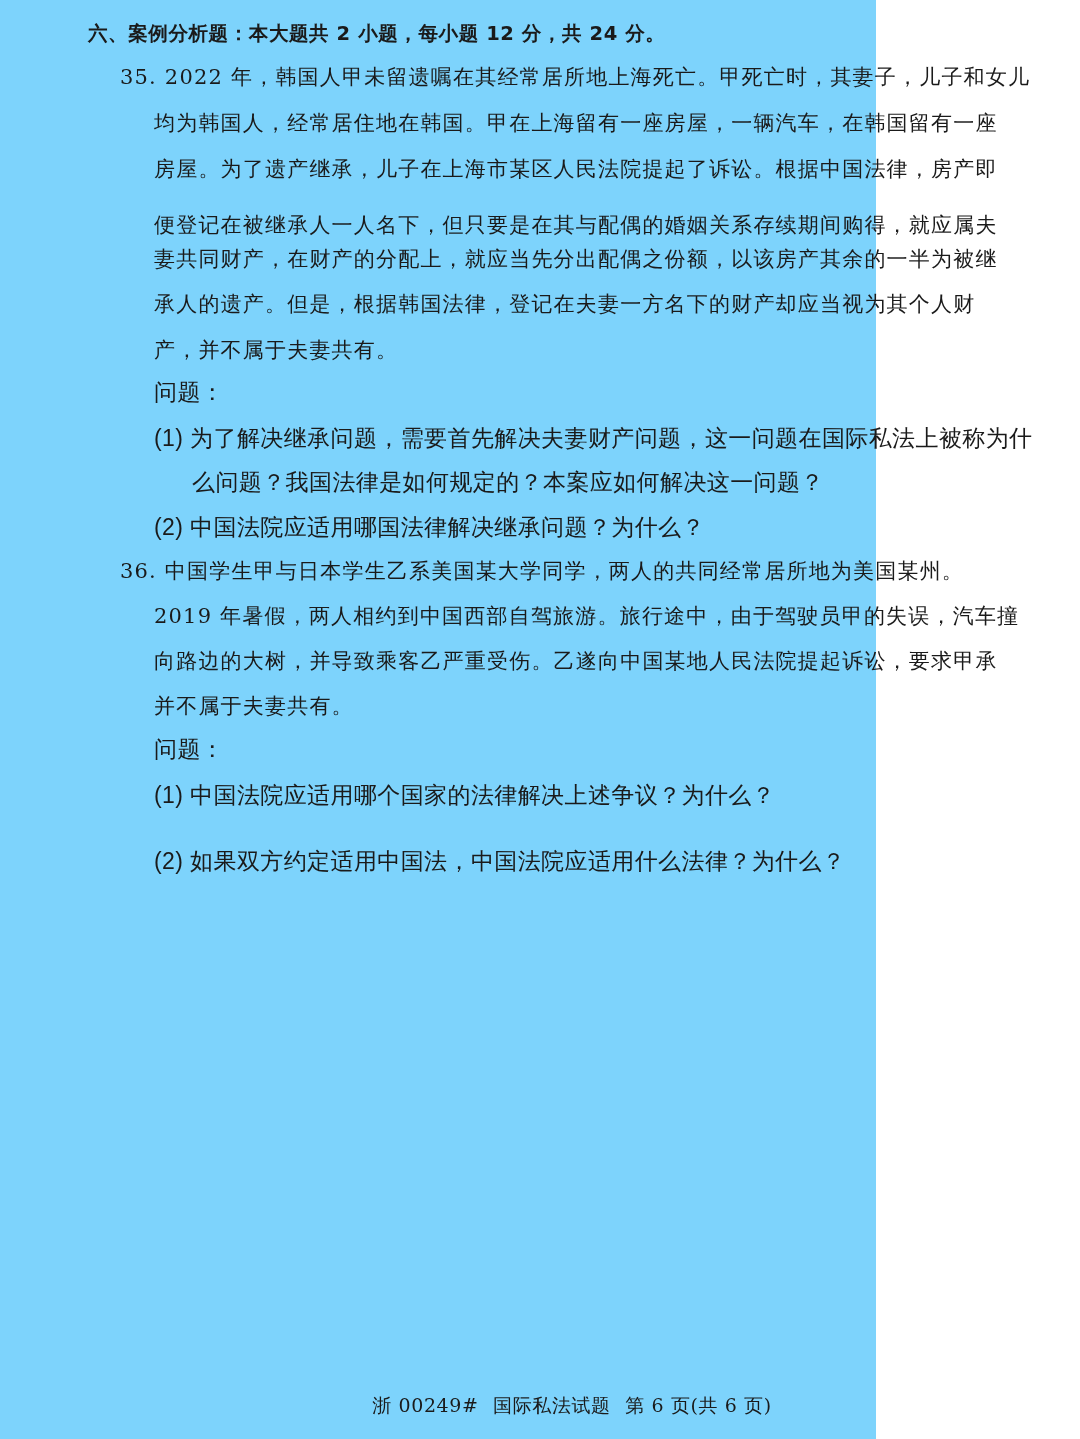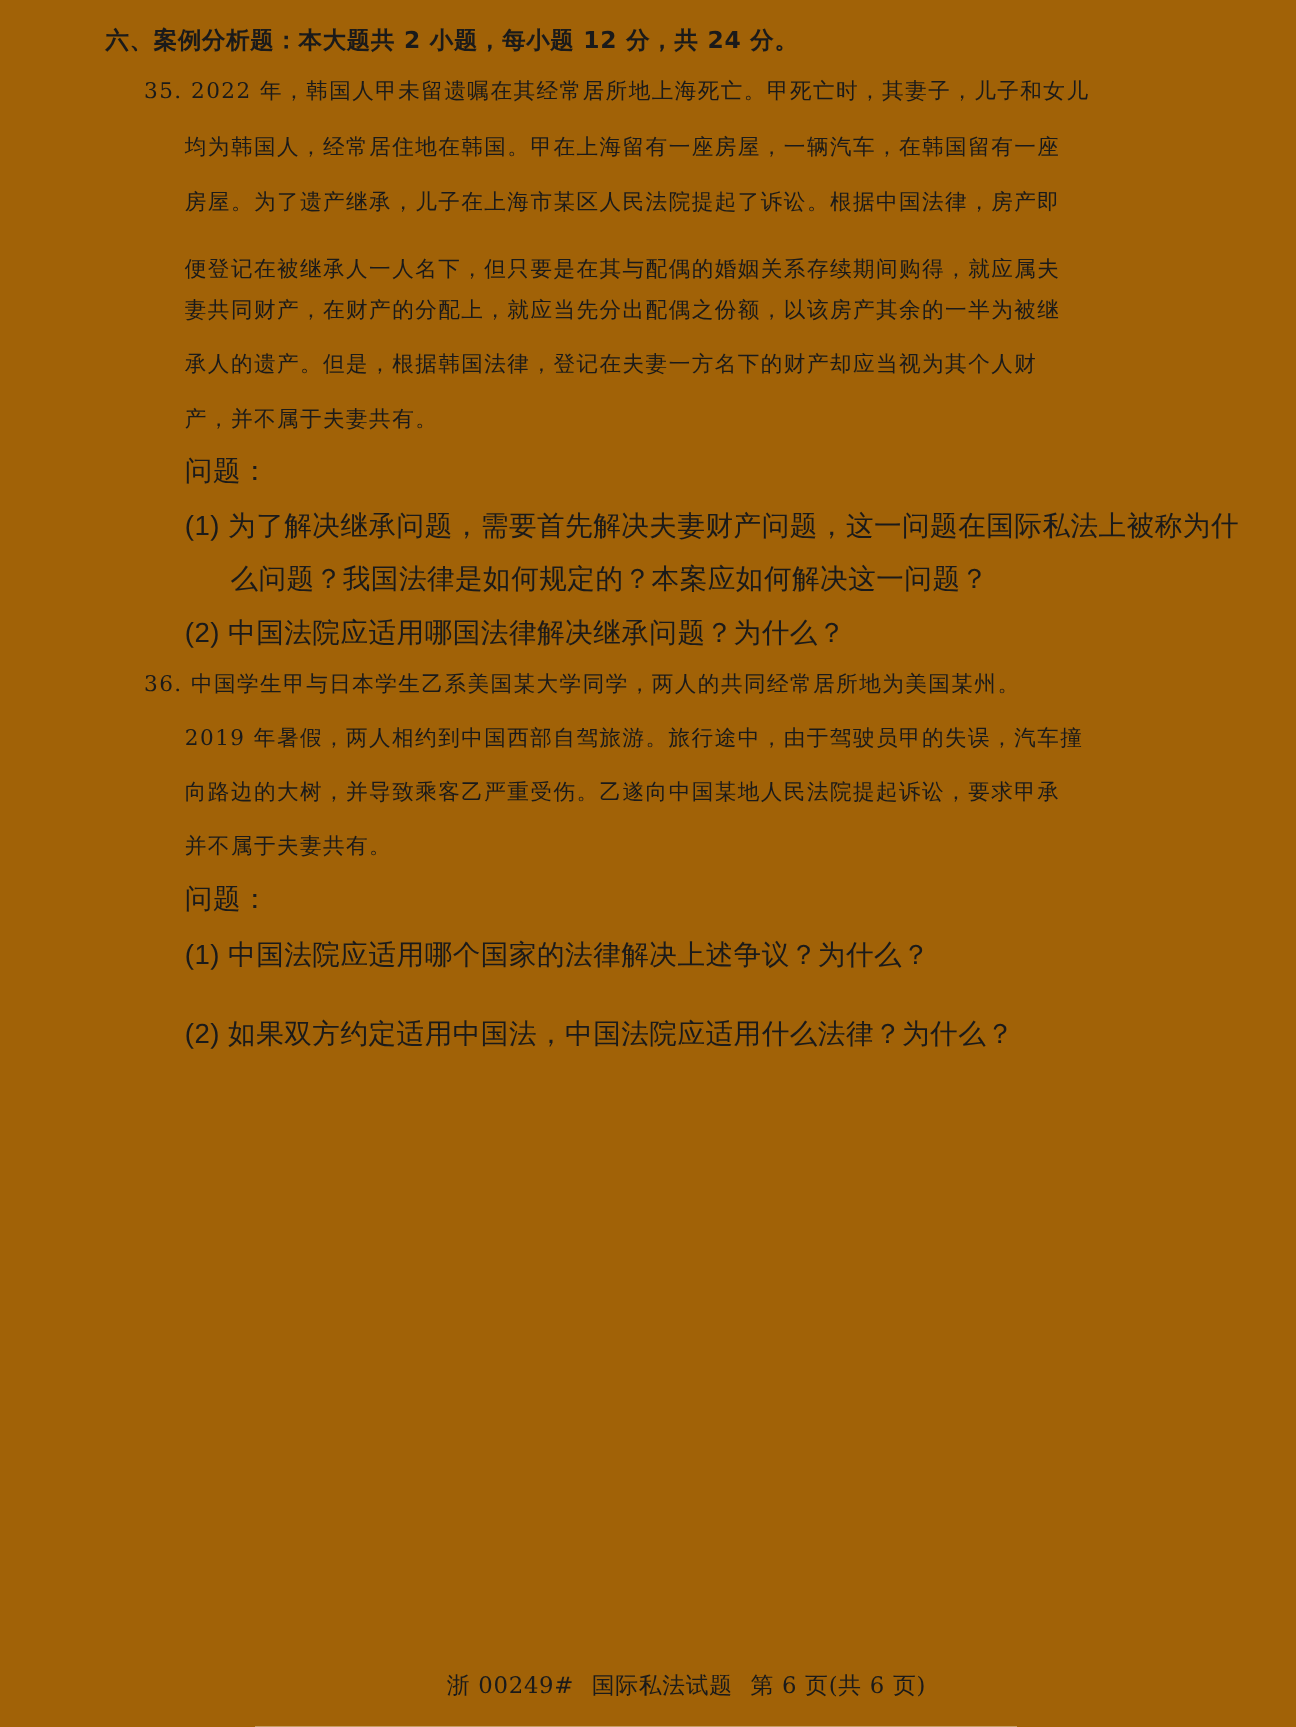--- a/index.html
+++ b/index.html
@@ -11,28 +11,28 @@
     width: 1080px;
     height: 1439px;
     position: relative;
     overflow: hidden;
     color: #1a1a1a;
     font-family: "DejaVu Serif", "Liberation Serif", serif;
   }
   .page {
     position: absolute;
     left: 0; top: 0;
-    width: 1080px;
+    width: 876px;
     height: 1439px;
-    background: #a16207;
+    background: #7dd3fc;
   }
   .line {
     position: absolute;
     white-space: nowrap;
-    font-size: 18px;
+    font-size: 21px;
     line-height: 28px;
     letter-spacing: 1.2px;
   }
   .section-heading {
     font-family: "DejaVu Sans", "Liberation Sans", sans-serif;
     font-weight: bold;
     font-size: 19.5px;
     letter-spacing: 0.6px;
   }
   .sub-label {

